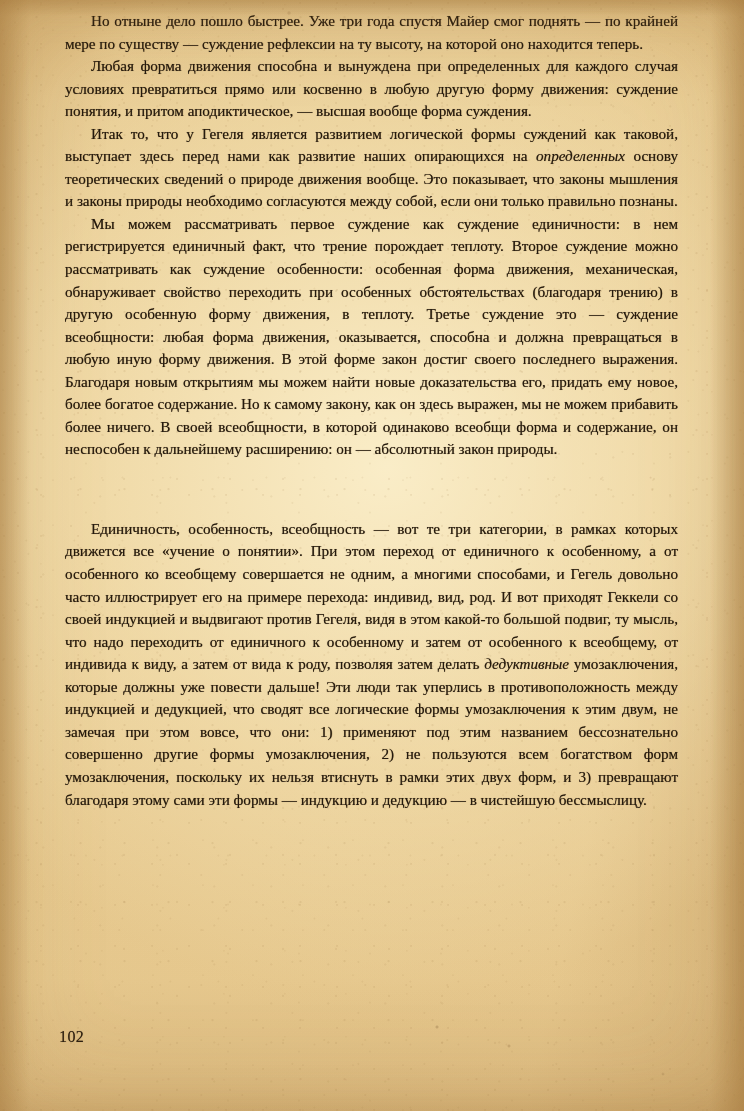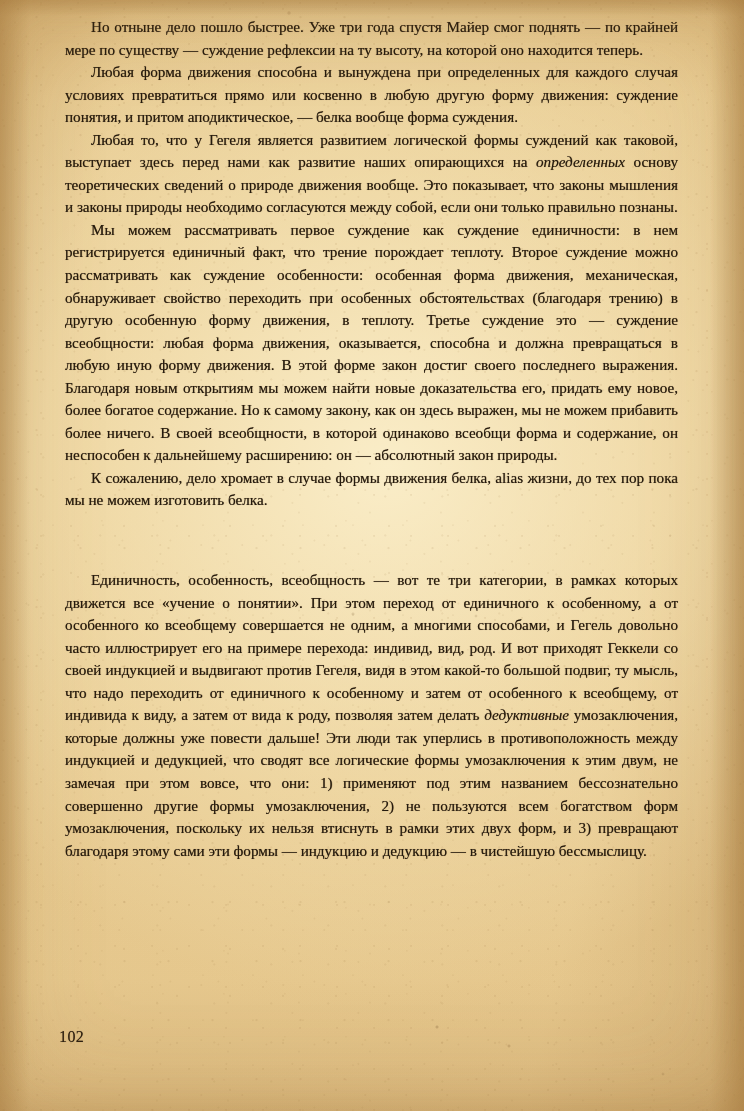--- a/index.html
+++ b/index.html
@@ -61,21 +61,21 @@
       radial-gradient(circle at 476px 616px,  rgba(110,78,40,0.35) 0.7px, transparent 1.8px),
       radial-gradient(circle at 289px 13px,   rgba(110,78,40,0.40) 1px,  transparent 2.2px),
       radial-gradient(circle at 663px 1074px, rgba(110,78,40,0.35) 0.7px, transparent 1.8px);
     background-repeat: no-repeat;
   }
 
   
   .column {
     position: absolute;
     left: 65px;
-    top: 16px;
+    top: 10px;
     width: 613px;
     font-family: Liberation Serif, serif;
   }
 
   .block {
     color: #241a0e;
     font-size: 15.1px;
     line-height: 22.55px;
     text-align: justify;
     text-justify: inter-word;
@@ -143,27 +143,26 @@
 
   <div class="grain"></div>
   <div class="specks"></div>
 
   <div class="column">
 
     <div class="block">
 
       <p class="indent">Но отныне дело пошло быстрее. Уже три года спустя Майер смог поднять — по крайней мере по существу — суждение рефлексии на ту высоту, на которой оно находится теперь.</p>
 
-      <p class="indent">Любая форма движения способна и вынуждена при определенных для каждого случая условиях превратиться прямо или косвенно в любую другую форму движения: суждение понятия, и притом аподиктическое, — белка вообще форма суждения.</p>
+      <p class="indent">Любая форма движения способна и вынуждена при определенных для каждого случая условиях превратиться прямо или косвенно в любую другую форму движения: суждение понятия, и притом аподиктическое, — высшая вообще форма суждения.</p>
 
-      <p class="indent"><span>Любая то, что у Гегеля является развитием логической формы суждений как таковой, выступает здесь перед нами как развитие наших опирающихся на </span><em>определенных</em><span> основу теоретических сведений о природе движения вообще. Это показывает, что законы мышления и законы природы необходимо согласуются между собой, если они только правильно познаны.</span></p>
+      <p class="indent"><span>Итак то, что у Гегеля является развитием логической формы суждений как таковой, выступает здесь перед нами как развитие наших опирающихся на </span><em>определенных</em><span> основу теоретических сведений о природе движения вообще. Это показывает, что законы мышления и законы природы необходимо согласуются между собой, если они только правильно познаны.</span></p>
 
       <p class="indent">Мы можем рассматривать первое суждение как суждение единичности: в нем регистрируется единичный факт, что трение порождает теплоту. Второе суждение можно рассматривать как суждение особенности: особенная форма движения, механическая, обнаруживает свойство переходить при особенных обстоятельствах (благодаря трению) в другую особенную форму движения, в теплоту. Третье суждение это — суждение всеобщности: любая форма движения, оказывается, способна и должна превращаться в любую иную форму движения. В этой форме закон достиг своего последнего выражения. Благодаря новым открытиям мы можем найти новые доказательства его, придать ему новое, более богатое содержание. Но к самому закону, как он здесь выражен, мы не можем прибавить более ничего. В своей всеобщности, в которой одинаково всеобщи форма и содержание, он неспособен к дальнейшему расширению: он — абсолютный закон природы.</p>
 
-      <p class="indent">К сожалению, дело хромает в случае формы движения белка, alias жизни, до тех пор пока мы не можем изготовить белка.</p>
 
     </div>
 
     <div class="gap"></div>
 
     <div class="block">
 
       <p class="indent"><span>Единичность, особенность, всеобщность — вот те три категории, в рамках которых движется все «учение о понятии». При этом переход от единичного к особенному, а от особенного ко всеобщему совершается не одним, а многими способами, и Гегель довольно часто иллюстрирует его на примере перехода: индивид, вид, род. И вот приходят Геккели со своей индукцией и выдвигают против Гегеля, видя в этом какой-то большой подвиг, ту мысль, что надо переходить от единичного к особенному и затем от особенного к всеобщему, от индивида к виду, а затем от вида к роду, позволяя затем делать </span><em>дедуктивные</em><span> умозаключения, которые должны уже повести дальше! Эти люди так уперлись в противоположность между индукцией и дедукцией, что сводят все логические формы умозаключения к этим двум, не замечая при этом вовсе, что они: 1) применяют под этим названием бессознательно совершенно другие формы умозаключения, 2) не пользуются всем богатством форм умозаключения, поскольку их нельзя втиснуть в рамки этих двух форм, и 3) превращают благодаря этому сами эти формы — индукцию и дедукцию — в чистейшую бессмыслицу.</span></p>
 
     </div>

